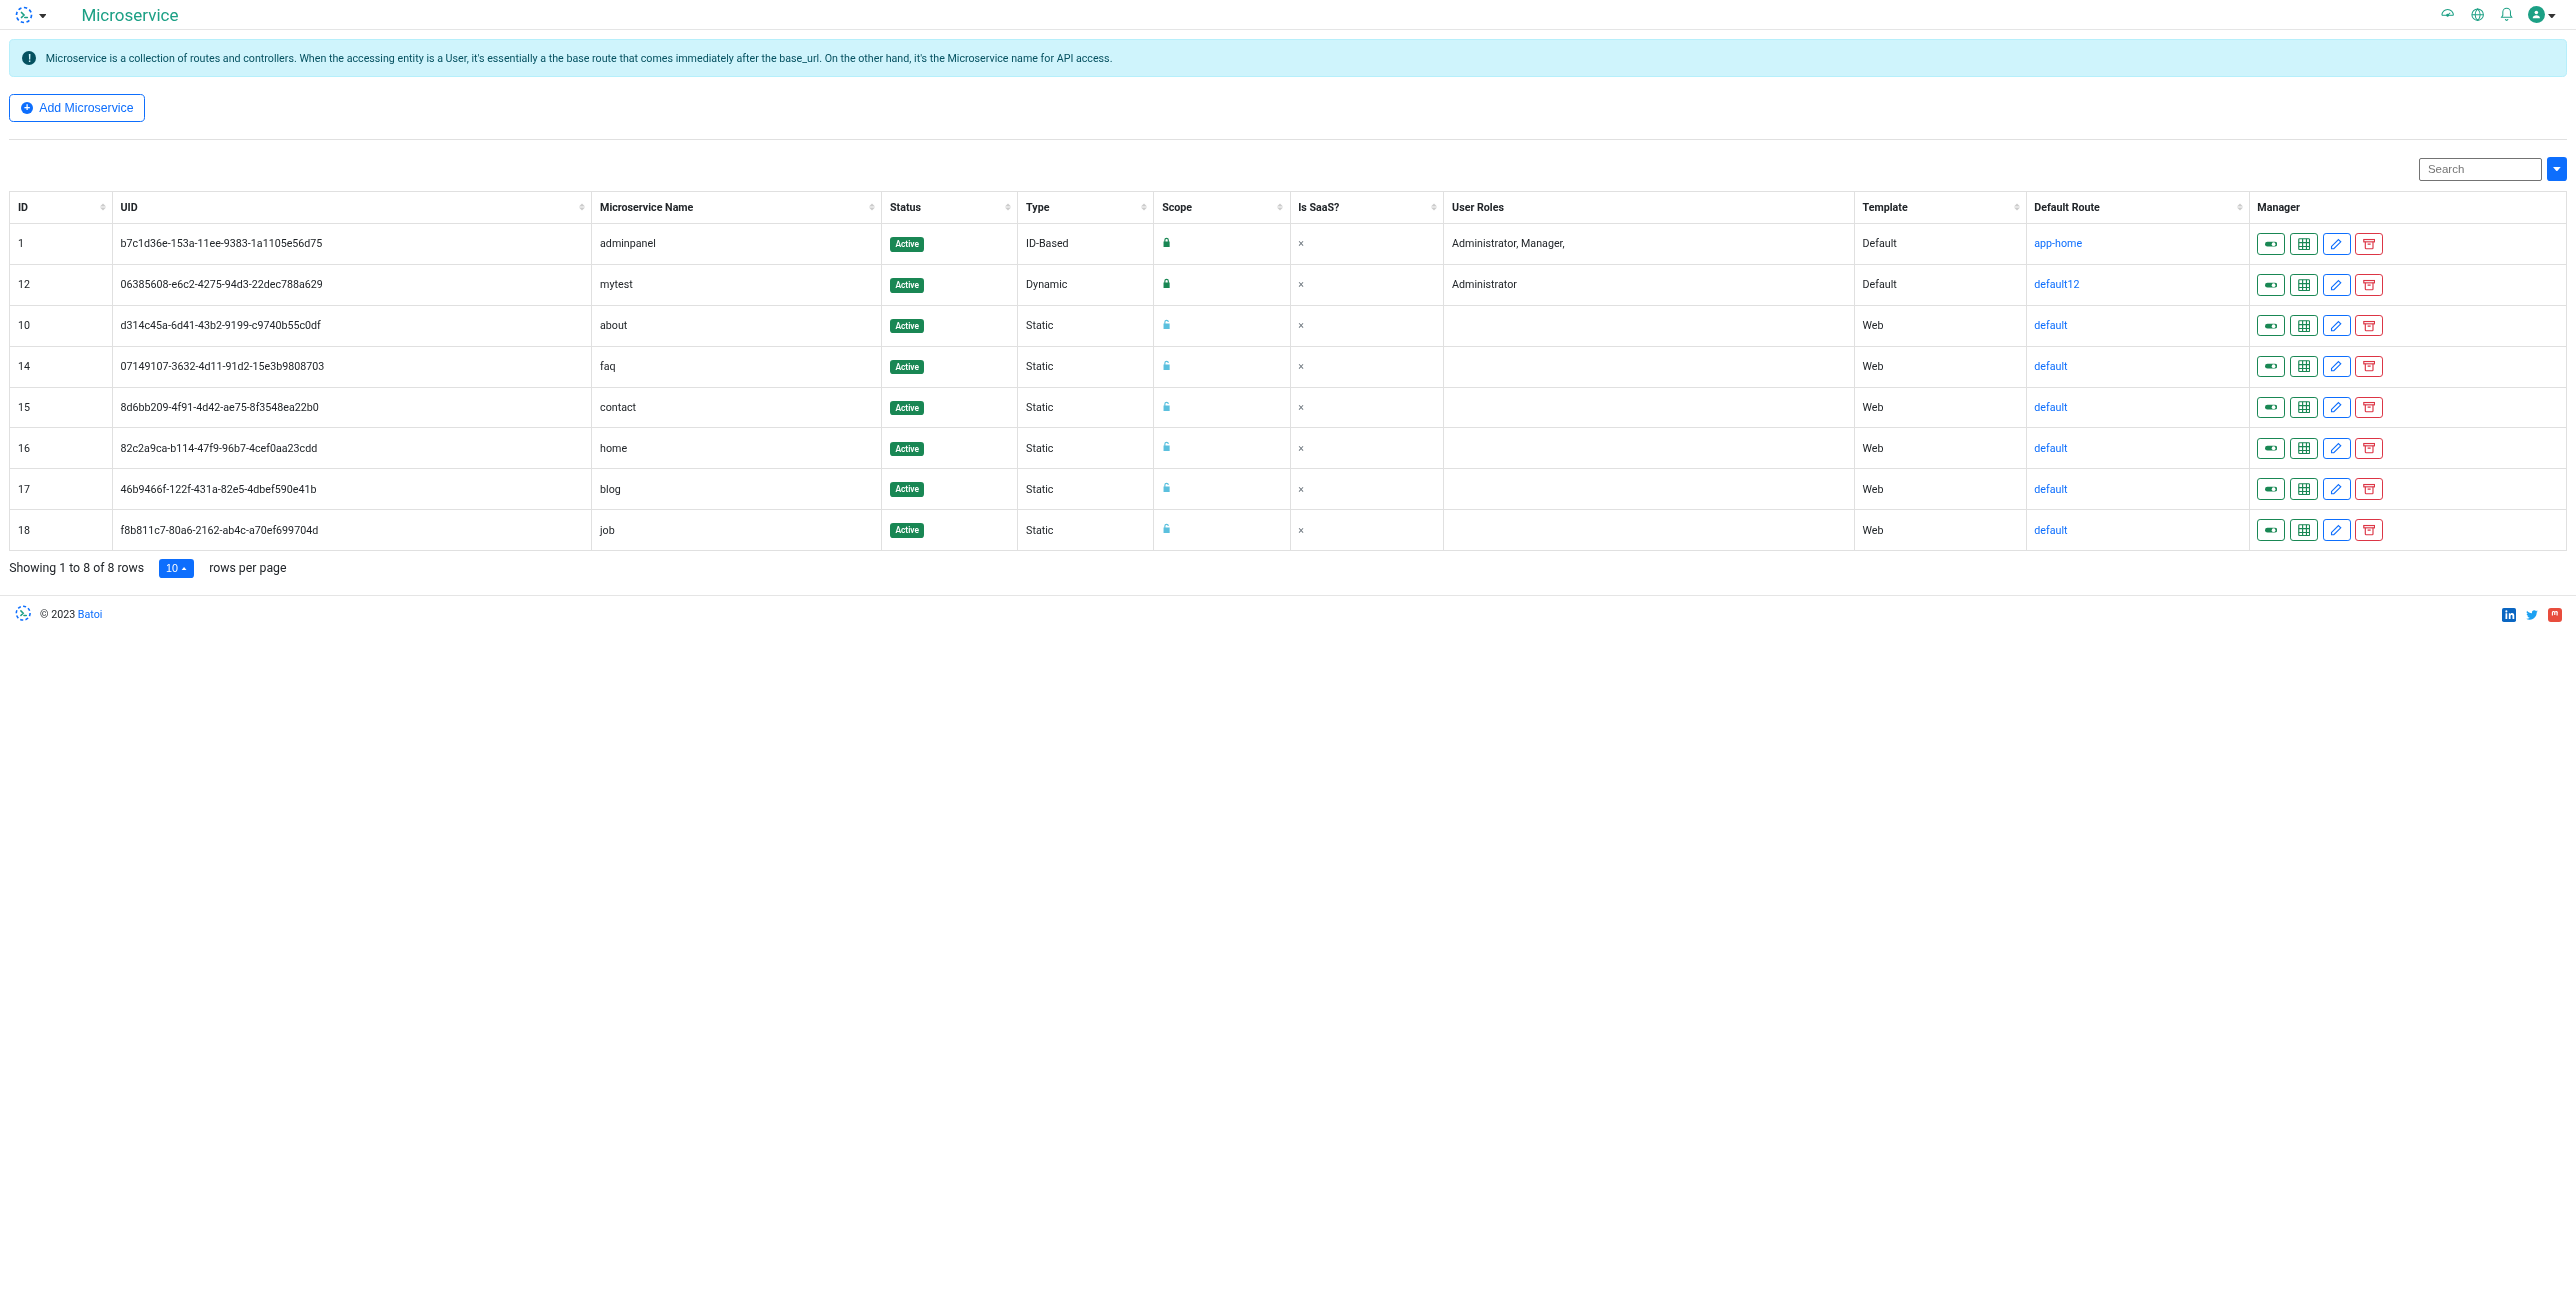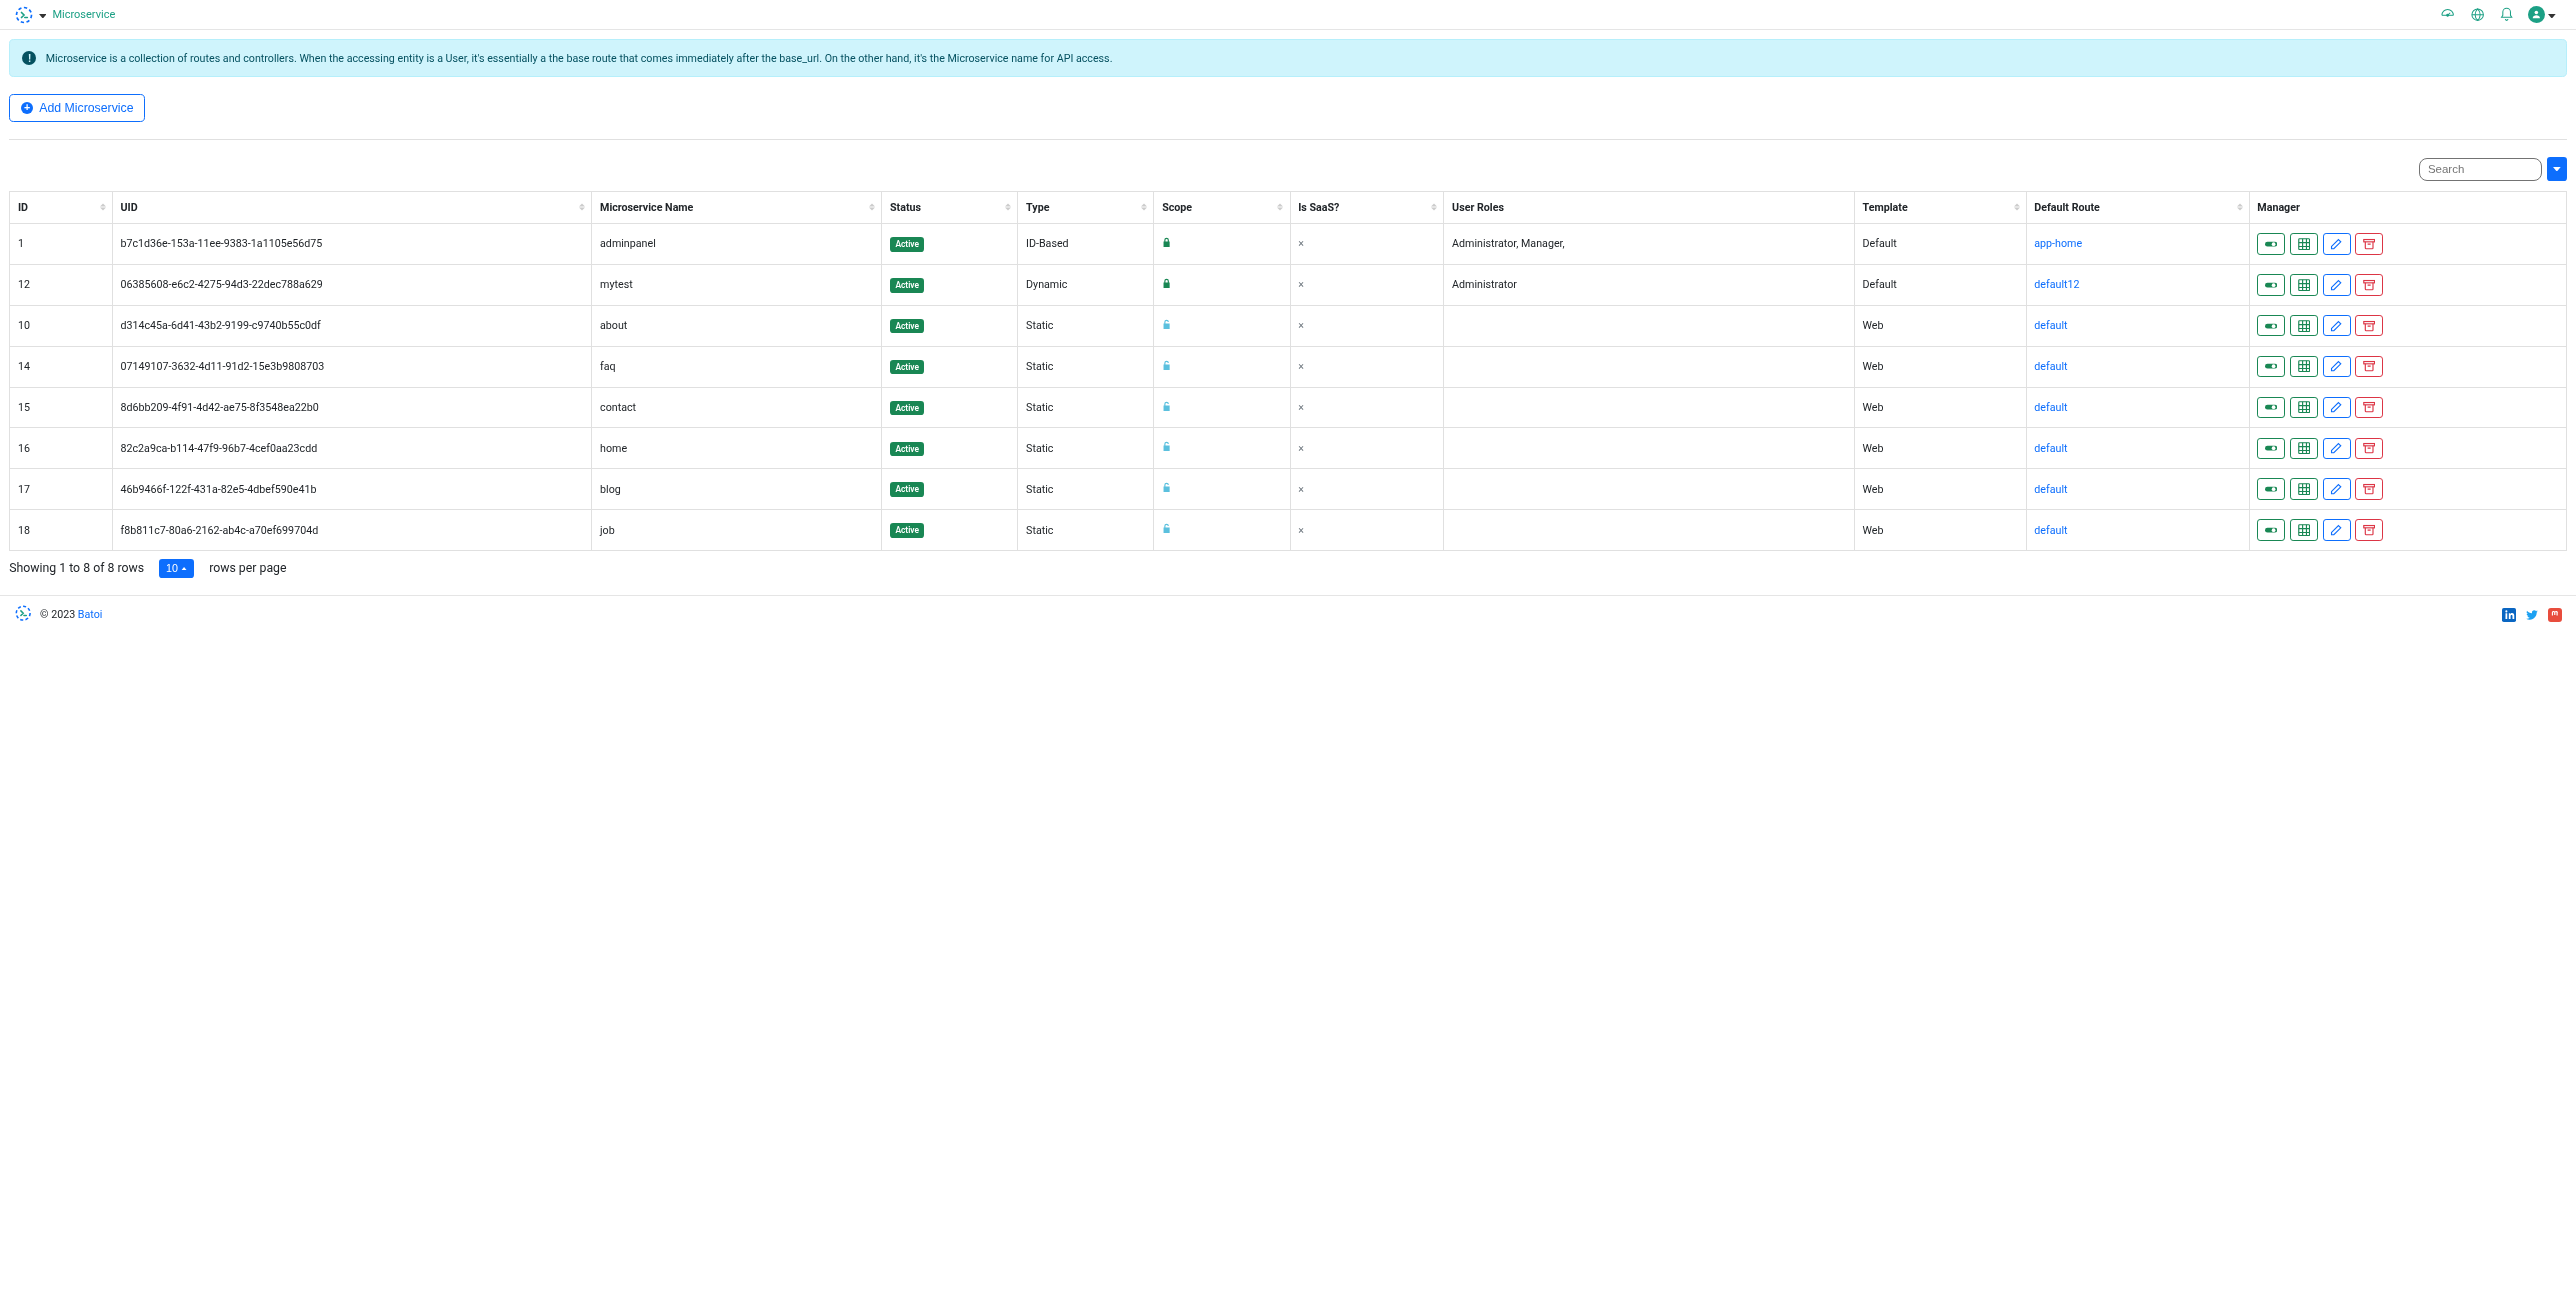--- a/index.html
+++ b/index.html
@@ -4,40 +4,40 @@
 <style>
 * { box-sizing: border-box; margin: 0; padding: 0; }
 body { font-family: -apple-system, BlinkMacSystemFont, "Segoe UI", Roboto, "Helvetica Neue", Arial, sans-serif; font-size: 10.7px; color: #212529; background: #fff; }
 a { text-decoration: none; }
 
 .navbar { display: flex; align-items: center; padding: 4.6px 14px; border-bottom: 0.8px solid #e5e5e5; }
 .nav-logo { display: flex; align-items: center; }
 .nav-logo svg { width: 20px; height: 20px; }
 .nav-caret { margin: 0 6.1px 0 4.6px; color: #444; cursor: pointer; }
 .nav-caret svg { width: 7.7px; height: 4.6px; }
-.nav-title { color: #1ca085; font-size: 11px; font-weight: 400; }
+.nav-title { color: #1ca085; font-size: 17px; font-weight: 400; margin-left: 29px; }
 .nav-spacer { flex: 1; }
 .nav-icon { color: #1ca085; margin-left: 14px; cursor: pointer; display: inline-flex; align-items: center; }
 .nav-icon svg { width: 15.3px; height: 15.3px; }
 .nav-avatar { width: 17px; height: 17px; border-radius: 50%; background: #1ca085; display: inline-flex; align-items: center; justify-content: center; margin-left: 14px; }
 .nav-avatar svg { width: 10.7px; height: 10.7px; fill: #fff; }
 .nav-user-caret { margin-left: 3.1px; }
 
 .page { padding: 9.2px; }
 
 .alert { background: #cff4fc; border: 0.8px solid #b6effb; color: #055160; border-radius: 4.6px; padding: 10.7px 12.3px; display: flex; align-items: center; margin-bottom: 17px; }
 .alert .info-ic { width: 14px; height: 14px; border-radius: 50%; background: #055160; color: #cff4fc; font-weight: 700; font-size: 10px; display: inline-flex; align-items: center; justify-content: center; margin-right: 9.2px; flex-shrink: 0; }
 
 .btn-outline { display: inline-flex; align-items: center; border: 0.8px solid #0d6efd; color: #0d6efd; background: #fff; border-radius: 4.6px; padding: 6.1px 10.7px; font-size: 12.3px; cursor: pointer; }
 .btn-outline .plus { width: 12.3px; height: 12.3px; border-radius: 50%; background: #0d6efd; color: #fff; display: inline-flex; align-items: center; justify-content: center; margin-right: 6.1px; font-weight: 700; font-size: 10.7px; line-height: 1; }
 
 .divider { border: none; border-top: 0.8px solid #e0e0e0; margin: 17px 0; }
 
 .toolbar { display: flex; justify-content: flex-end; align-items: center; margin-bottom: 9.2px; }
-.search-input { border: 0.8px solid #737373; border-radius: 8px; padding: 4.6px 7.7px; font-size: 11.5px; width: 123px; }
+.search-input { border: 0.8px solid #737373; border-radius: 2px; padding: 4.6px 7.7px; font-size: 11.5px; width: 123px; }
 .toolbar .dropdown-btn { background: #0d6efd; border: none; border-radius: 3.1px; width: 20px; height: 24.5px; margin-left: 4.6px; display: inline-flex; align-items: center; justify-content: center; cursor: pointer; }
 .toolbar .dropdown-btn svg { width: 7.7px; height: 4.6px; fill: #fff; }
 
 .table { width: 100%; border-collapse: collapse; border: 0.8px solid #e0e0e0; }
 .table th, .table td { border: 0.8px solid #e0e0e0; padding: 9.2px 7.7px; text-align: left; vertical-align: middle; font-size: 10.7px; }
 .table th { font-weight: 700; color: #212529; position: relative; cursor: pointer; }
 .table th.sortable .sort { position: absolute; right: 6.1px; top: 50%; transform: translateY(-50%); display: flex; flex-direction: column; gap: 0.8px; }
 .table th.sortable .sort span { width: 0; height: 0; border-left: 3.1px solid transparent; border-right: 3.1px solid transparent; }
 .table th.sortable .sort .up { border-bottom: 3.8px solid #ccc; }
 .table th.sortable .sort .dn { border-top: 3.8px solid #ccc; }

